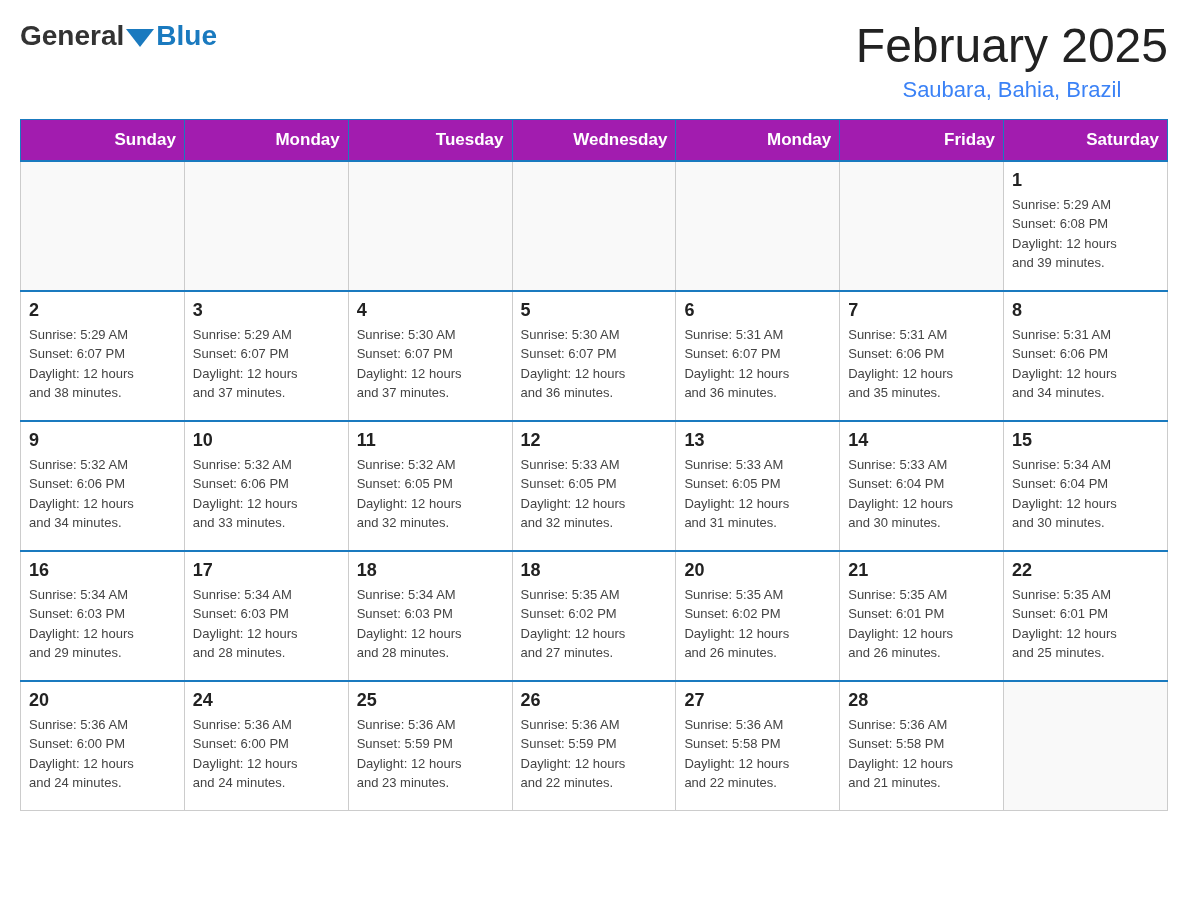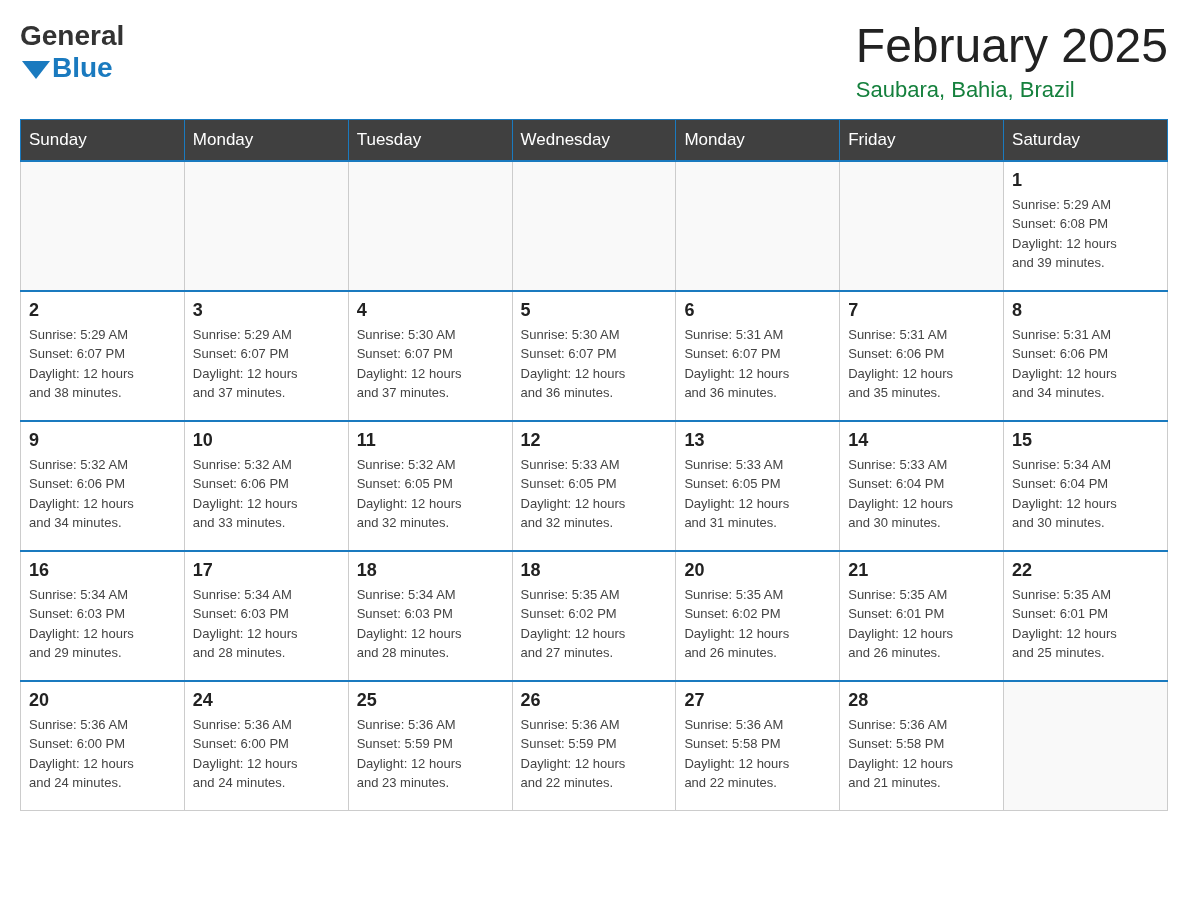--- a/index.html
+++ b/index.html
@@ -17,22 +17,21 @@
       align-items: flex-start;
       margin-bottom: 16px;
     }
     .logo {
       display: flex;
       flex-direction: column;
       align-items: flex-start;
     }
     .logo-text {
       display: flex;
-      align-items: flex-start;
-      flex-direction: column;
+      align-items: center;
     }
     .logo-general {
       font-size: 28px;
       font-weight: bold;
       color: #333;
     }
     .logo-blue-part {
       display: flex;
       align-items: center;
     }
@@ -45,45 +44,45 @@
       margin-left: 2px;
       margin-top: 4px;
     }
     .logo-blue-text {
       font-size: 28px;
       font-weight: bold;
       color: #1a7abf;
       margin-left: 2px;
     }
     .title-block {
-      text-align: left;
+      text-align: center;
     }
     .month-title {
       font-size: 48px;
       font-weight: normal;
       color: #222;
       line-height: 1.1;
     }
     .location-title {
       font-size: 22px;
-      color: #15803d;
+      color: #3b82f6;
       margin-top: 4px;
     }
     .calendar {
       width: 100%;
       border-collapse: collapse;
       border: 1px solid #ccc;
     }
     .calendar th {
-      background-color: #404040;
+      background-color: #a21caf;
       color: #fff;
       padding: 10px 8px;
-      text-align: left;
+      text-align: right;
       font-size: 17px;
-      font-weight: normal;
+      font-weight: bold;
       border: 1px solid #1a7abf;
     }
     .calendar td {
       vertical-align: top;
       padding: 8px;
       border: 1px solid #ccc;
       width: calc(100% / 7);
       min-height: 110px;
       height: 130px;
     }

